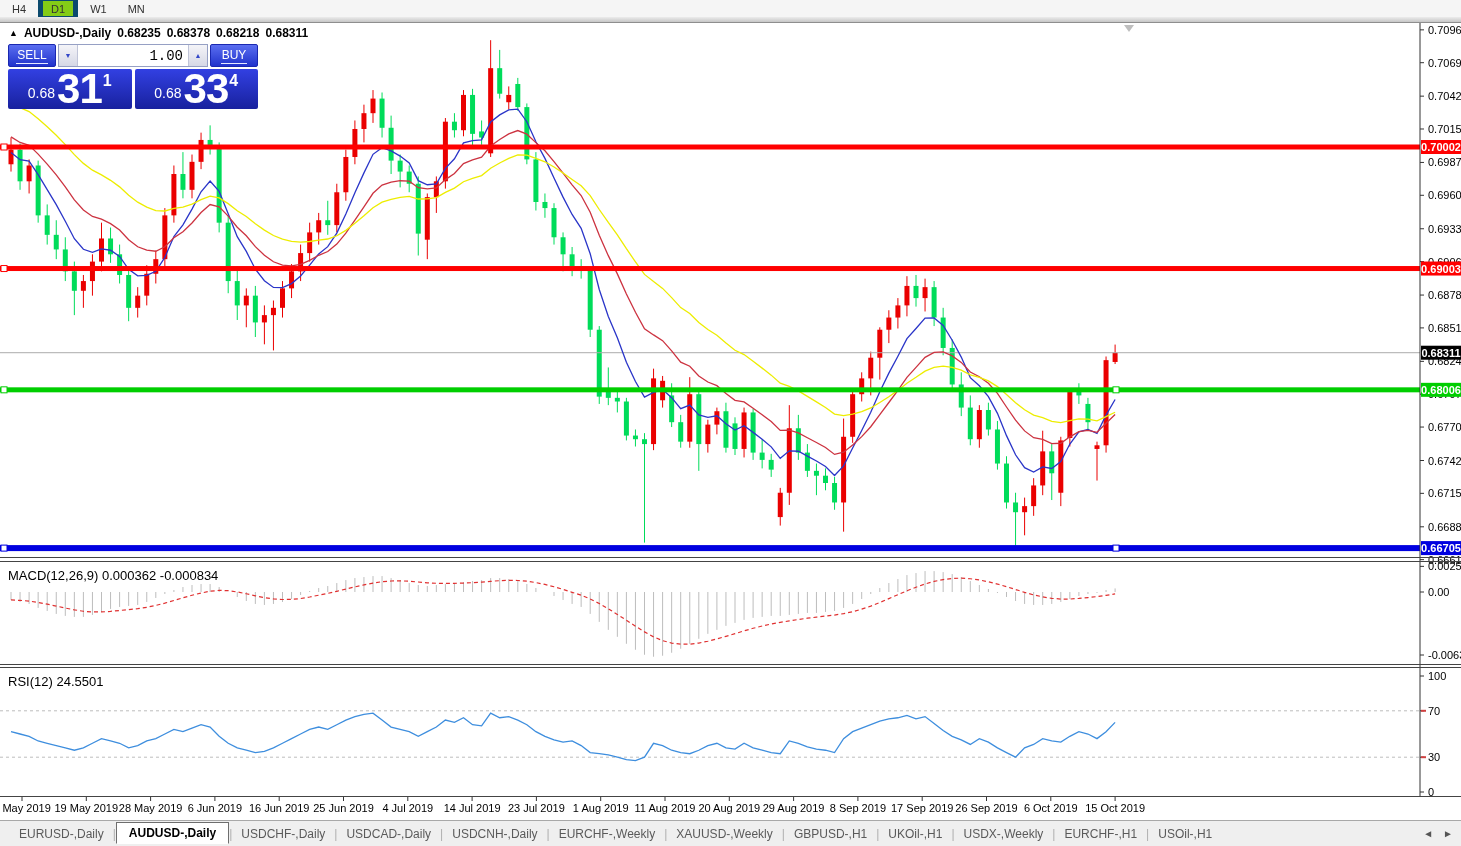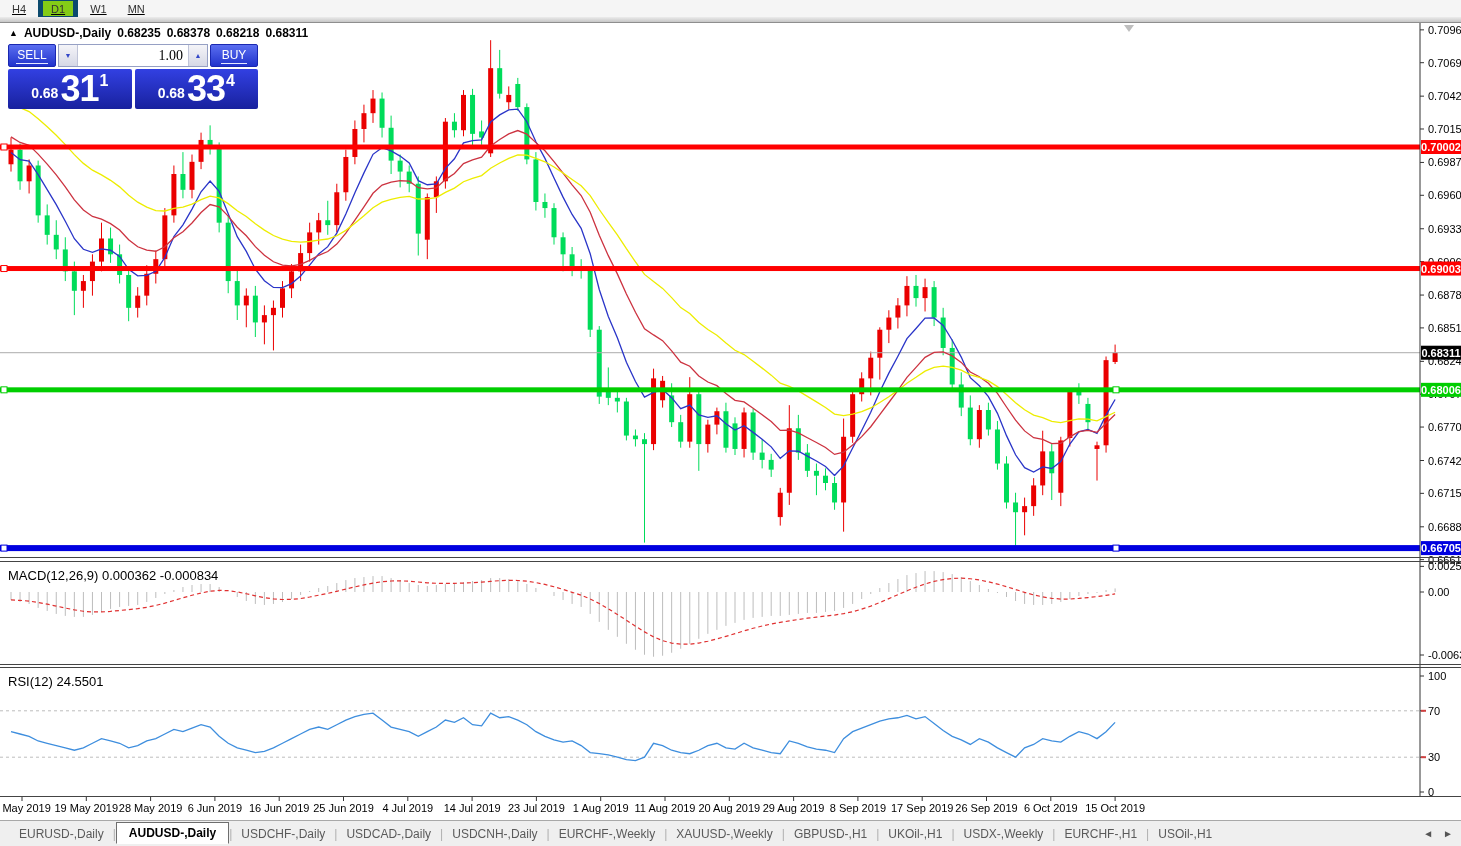--- a/index.html
+++ b/index.html
@@ -1,20 +1,20 @@
 <!DOCTYPE html>
 <html><head>
 <meta charset="utf-8">
 <style>
   html,body{margin:0;padding:0;}
   body{width:1461px;height:846px;position:relative;background:#fff;overflow:hidden;
        font-family:"Liberation Sans",sans-serif;-webkit-font-smoothing:antialiased;}
   
   .tf-toolbar{position:absolute;top:0;left:0;width:100%;height:17px;background:#F5F5F5;
-              display:flex;align-items:center;padding-left:3px;box-sizing:border-box;z-index:4;text-decoration:underline;}
+              display:flex;align-items:center;padding-left:3px;box-sizing:border-box;z-index:4;}
   .tf-btn{height:15px;padding:0 8px;font-size:11px;color:#333;display:flex;align-items:center;
           margin-right:3px;border:1px solid transparent;cursor:default;}
   .tf-btn.active{background:#84cc16;border:5px solid #0c4a6e;}
   .gray-strip{position:absolute;top:17px;left:0;width:100%;height:6px;
               background:linear-gradient(#ECECEC,#C6C6C6);border-bottom:1px solid #8E8E8E;box-sizing:border-box;z-index:4;}
   
   .chart-title{position:absolute;left:9px;top:26px;z-index:3;display:flex;align-items:center;
                font-size:12px;font-weight:bold;color:#000;gap:6px;}
   .chart-title .tri{font-size:9px;}
   
@@ -23,26 +23,26 @@
   .tw-btn{flex:0 0 46px;background:linear-gradient(#5A6EF0,#2133CC);color:#fff;font-size:12px;
           display:flex;align-items:center;justify-content:center;border:1px solid #1A28B0;
           border-radius:2px;cursor:pointer;}
   .tw-btn span{border-bottom:1px solid #E6E9FF;padding:0 1px 1px 1px;}
   .spinner{flex:1;display:flex;border:1px solid #96A0C4;background:#fff;box-sizing:border-box;}
   .spin-btn{width:18px;background:linear-gradient(#F4F4F8,#D6D8E6);color:#3347C8;font-size:7px;
             display:flex;align-items:center;justify-content:center;cursor:pointer;}
   .spin-btn.left{border-right:1px solid #C0C4D8;}
   .spin-btn.right{border-left:1px solid #C0C4D8;}
   .vol-input{flex:1;border:none;outline:none;text-align:right;font-size:14px;padding-right:5px;
-             width:60px;font-family:Liberation Serif, serif;color:#000;}
+             width:60px;font-family:Liberation Mono, monospace;color:#000;}
   .tw-row2{display:flex;gap:3px;margin-top:2px;}
   .price-panel{flex:1;height:40px;background:linear-gradient(#3240E2,#18219E);color:#fff;
                display:flex;align-items:center;justify-content:center;border-radius:2px;cursor:pointer;}
-  .pp-prefix{font-size:14px;font-weight:bold;margin-top:8px;margin-right:2px;}
-  .pp-big{font-size:36px;font-weight:bold;line-height:34px;letter-spacing:-1px;}
+  .pp-prefix{font-size:14px;font-weight:normal;margin-top:8px;margin-right:2px;}
+  .pp-big{font-size:42px;font-weight:bold;line-height:34px;letter-spacing:-1px;}
   .pp-sup{font-size:16px;font-weight:bold;margin-bottom:16px;margin-left:1px;}
   
   .ind-label{position:absolute;left:8px;z-index:3;font-size:13px;color:#000;}
   .macd-label{top:568px;}
   .rsi-label{top:674px;}
   
   .shift-marker{position:absolute;left:1124px;top:25px;width:0;height:0;z-index:3;
                 border-left:5px solid transparent;border-right:5px solid transparent;border-top:7px solid #BEBEBE;}
   
   #chart-root{position:absolute;left:0;top:0;width:1461px;height:820px;z-index:1;}

